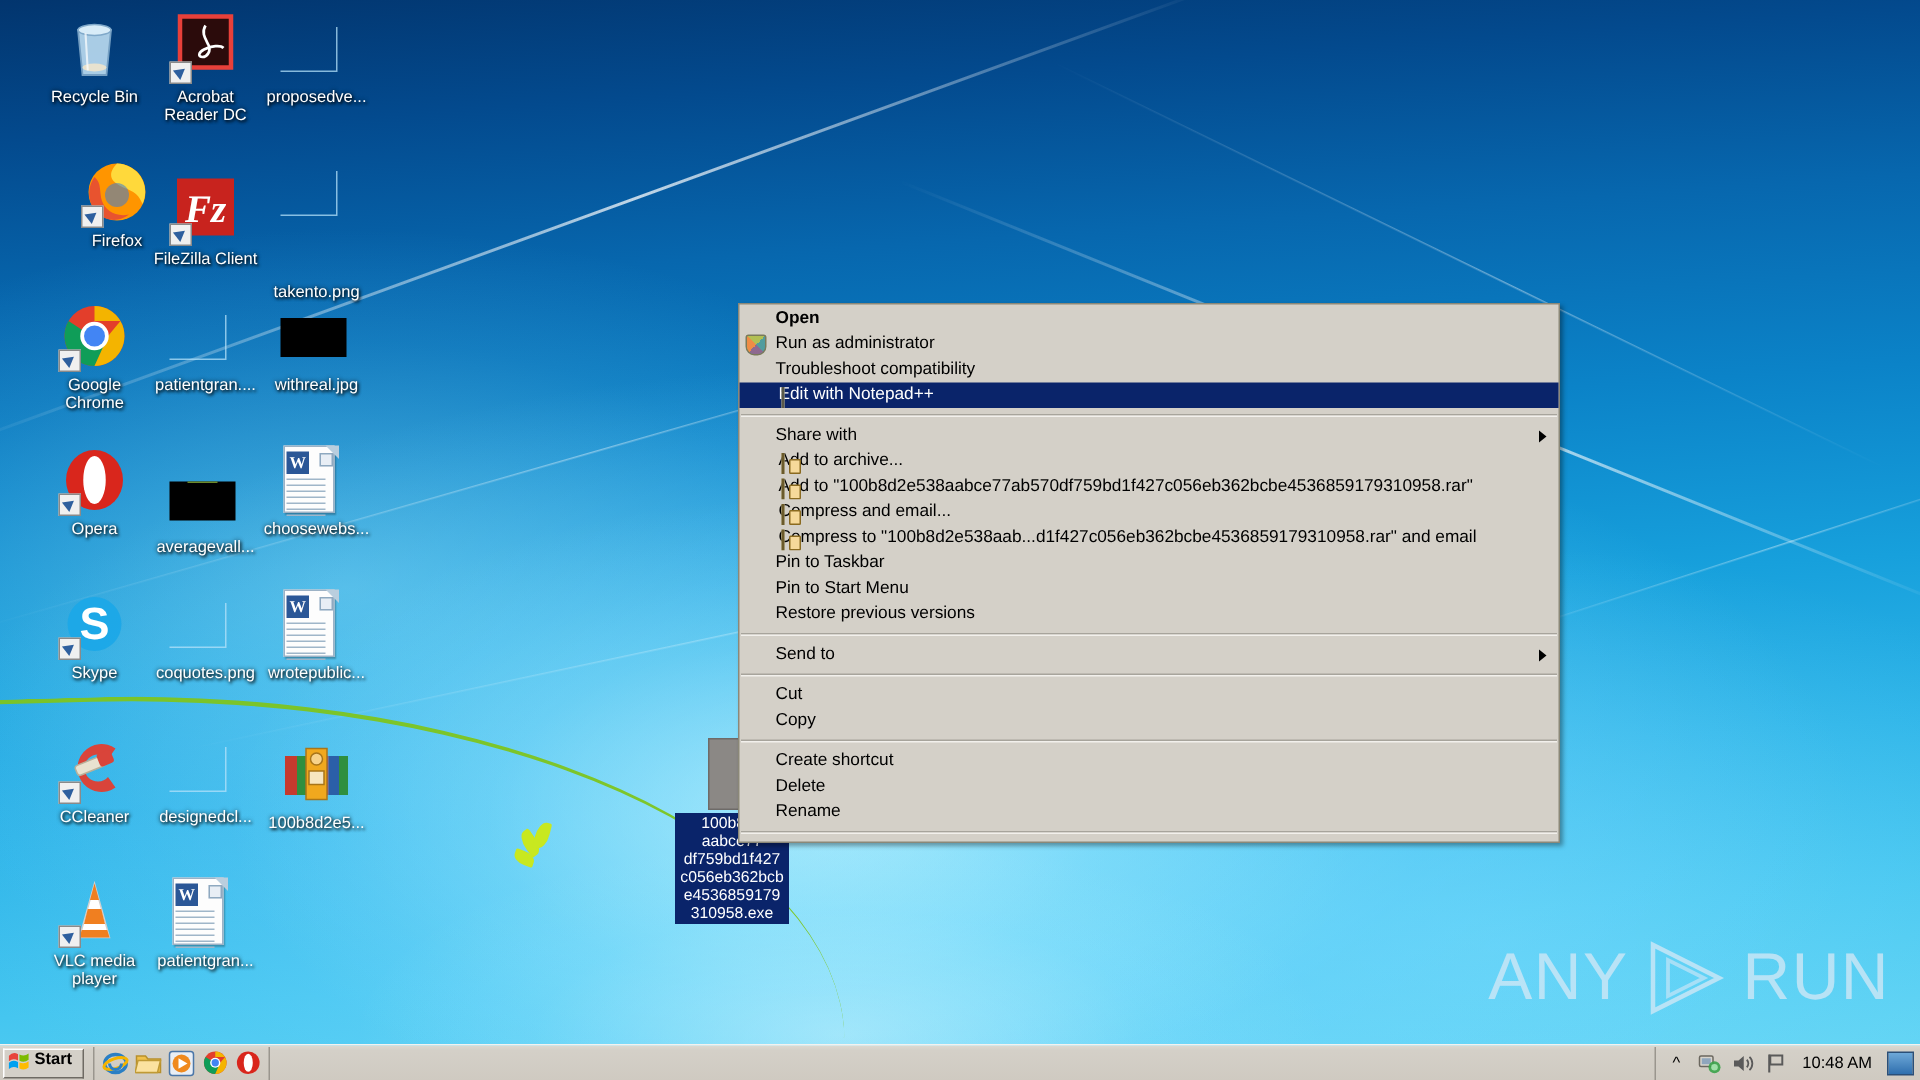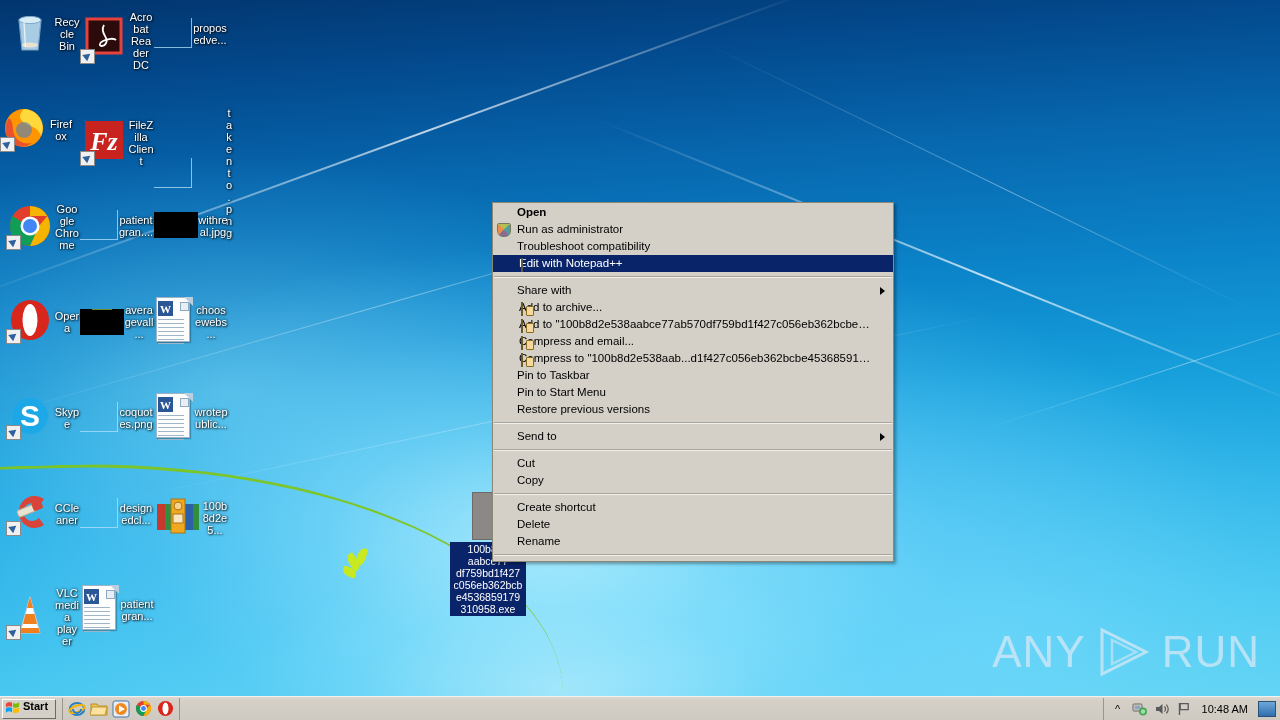--- a/index.html
+++ b/index.html
@@ -57,22 +57,23 @@
     font-size: 44px; letter-spacing: 1px;
     font-family: "Liberation Sans", sans-serif;
     user-select: none;
   }
   #watermark .wm-text { font-weight: 400; }
   #wm-logo { width: 60px; height: 52px; }
 
   
   .icon-cell {
     position: absolute; width: 74px;
-    display: flex; flex-direction: row; align-items: center;
+    display: flex; flex-direction: column; align-items: center;
     text-align: center;
+    margin-left: 20px;
   }
   .icon-art { width: 48px; height: 48px; position: relative; }
   .icon-label {
     margin-top: 3px; color: #ffffff; font-size: 11px; line-height: 12px;
     text-shadow: 0 0 3px rgba(0,0,0,.85), 1px 1px 2px rgba(0,0,0,.8);
     max-width: 74px; word-break: break-word;
   }
   .shortcut-arrow {
     position: absolute; left: 0; bottom: 0; width: 15px; height: 15px;
     background: #f0f0f0; border: 1px solid #8a8a8a;
@@ -115,21 +116,21 @@
   }
   .doc-word .minibox {
     position: absolute; right: 5px; top: 6px; width: 9px; height: 9px;
     background: #e8eef5; border: 1px solid #8fa9c0;
   }
   .doc-word .lines { position: absolute; left: 4px; top: 23px; width: 26px; }
   .doc-word .lines i { display: block; height: 1px; background: #9fb6c9; margin-bottom: 3px; }
 
   
   #ctx-menu {
-    position: absolute; left: 492px; top: 202px; width: 402px;
+    position: absolute; left: 492px; top: 202px; width: 548px;
     background: #d4d0c8;
     border: 1px solid #8b8878;
     box-shadow: 2px 2px 3px rgba(0,0,0,.35);
     font-size: 11.5px; color: #000;
     padding: 1px 0;
   }
   .ctx-item {
     position: relative; height: 17px; line-height: 17px;
     padding-left: 24px; padding-right: 22px;
     white-space: nowrap; overflow: hidden; text-overflow: ellipsis;
@@ -251,21 +252,21 @@
         <path d="M24,9 c-3,5 0,9 2,13 c2,4 -1,8 -4,8 c-3,0 -3,-3 1,-5 c5,-2.5 11,-3 13,-1" fill="none" stroke="#ffffff" stroke-width="1.8"></path>
       </svg><span class="shortcut-arrow"></span></div>
       <div class="icon-label">Acrobat Reader DC</div>
     </div>
     <div class="icon-cell" style="left: 154px; top: 8px;">
       <div class="icon-art">
         <div class="thumb-blank"></div>
       </div>
       <div class="icon-label">proposedve...</div>
     </div>
-    <div class="icon-cell" style="left: 0; top: 104px;">
+    <div class="icon-cell" style="left: 21px; top: 104px;">
       <div class="icon-art"><svg width="48" height="48" viewBox="0 0 48 48">
         <circle cx="24" cy="24" r="19" fill="#ff9500"></circle>
         <path d="M24,5 a19,19 0 0,1 17,27 c-4,-11 -13,-9 -19,-15 c-4,-4 -1,-9 2,-12 z" fill="#ffd93b"></path>
         <path d="M9,14 c-5,7 -5,17 2,24 c6,6 15,6 21,1 c-9,2 -16,-3 -18,-9 c-2,-6 0,-12 -5,-16 z" fill="#e8532f"></path>
         <circle cx="24" cy="26" r="8" fill="#3a7bd5" opacity=".55"></circle>
       </svg><span class="shortcut-arrow"></span></div>
       <div class="icon-label">Firefox</div>
     </div>
     <div class="icon-cell" style="left: 80px; top: 116px;">
       <div class="icon-art"><svg width="48" height="48" viewBox="0 0 48 48">
@@ -303,21 +304,21 @@
       </div>
       <div class="icon-label">withreal.jpg</div>
     </div>
     <div class="icon-cell" style="left: 6px; top: 296px;">
       <div class="icon-art"><svg width="48" height="48" viewBox="0 0 48 48">
         <ellipse cx="24" cy="24" rx="19" ry="20" fill="#d9261c"></ellipse>
         <ellipse cx="24" cy="24" rx="7.5" ry="16" fill="#ffffff"></ellipse>
       </svg><span class="shortcut-arrow"></span></div>
       <div class="icon-label">Opera</div>
     </div>
-    <div class="icon-cell" style="left: 80px; top: 296px;">
+    <div class="icon-cell" style="left: 80px; top: 308px;">
       <div class="icon-art">
         <div class="thumb-black line"></div>
       </div>
       <div class="icon-label">averagevall...</div>
     </div>
     <div class="icon-cell" style="left: 154px; top: 296px;">
       <div class="icon-art">
         <div class="doc-word">
         <div class="page"></div>
           <div class="fold"></div>

